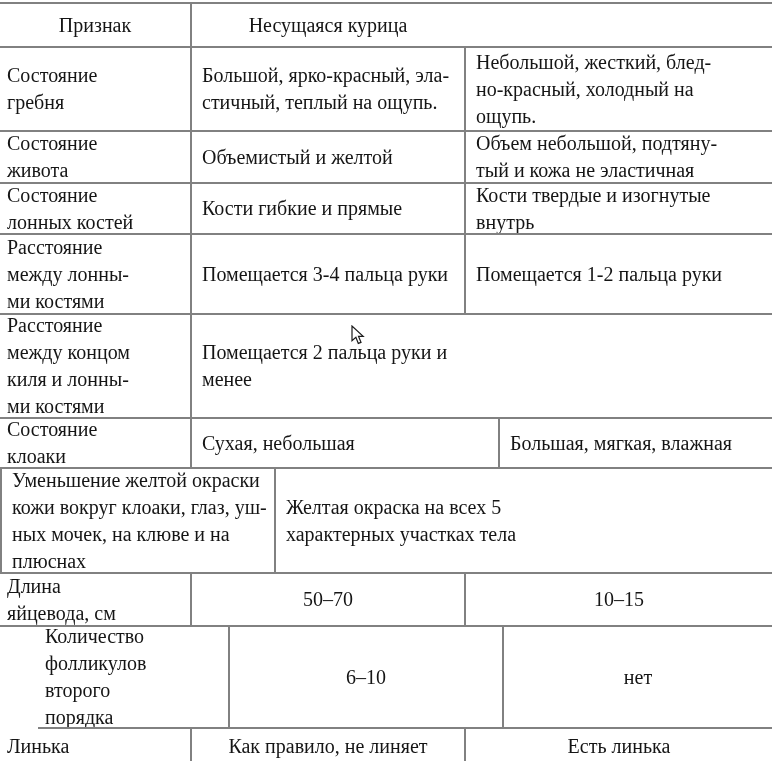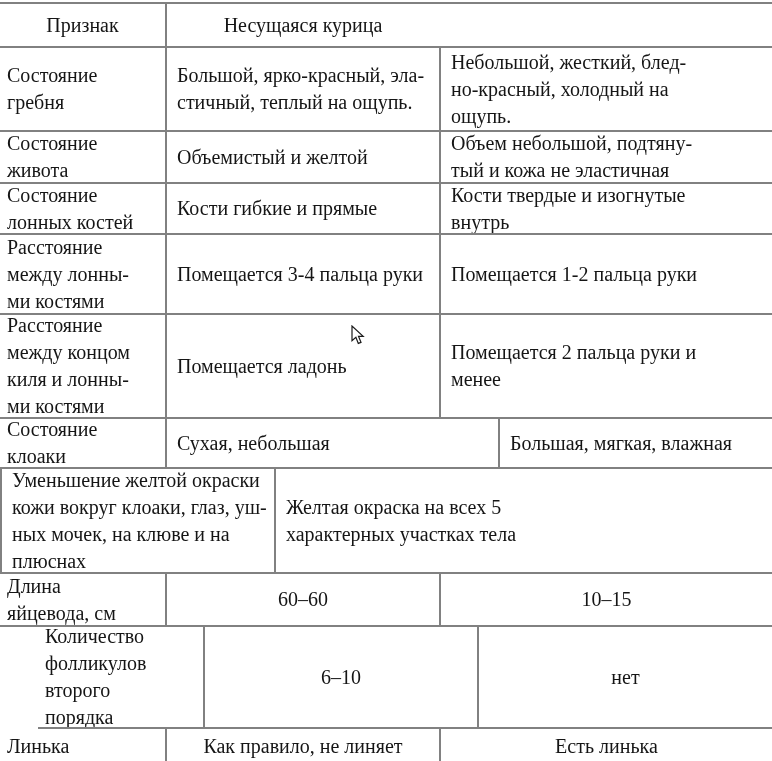--- a/index.html
+++ b/index.html
@@ -30,21 +30,21 @@
   .row:nth-child(6){height:104px;}
   .row:nth-child(7){height:50px;}
   .row:nth-child(8){height:105px;}
   .row:nth-child(9){height:53px;}
   .row:nth-child(10){height:102px;margin-left:38px;}
   .row:nth-child(11){height:34px;}
   .cell{
     box-sizing:border-box;display:flex;align-items:center;
     overflow:hidden;
   }
-  .c1{width:165px;padding-left:7px;padding-right:4px;}
+  .c1{width:190px;padding-left:7px;padding-right:4px;}
   .c2{width:274px;border-left:2px solid var(--border);padding-left:10px;padding-right:4px;}
   .c3{flex:1;border-left:2px solid var(--border);padding-left:10px;padding-right:10px;}
   .header-row .cell{justify-content:center;text-align:center;padding-left:0;padding-right:0;}
   
   .row:nth-child(n+9) .c2,
   .row:nth-child(n+9) .c3{justify-content:center;text-align:center;padding-left:0;padding-right:0;}
   .txt{white-space:pre-line;}
   .cursor{position:absolute;left:351px;top:325px;z-index:5;}
 </style>
 </head>
@@ -118,23 +118,20 @@
     </div>
   </div>
 
   <div class="row body-row">
     <div class="cell c1">
       <span class="txt">Расстояние
 между концом
 киля и лонны-
 ми костями</span>
     </div>
-    <div class="cell c2">
-      <span class="txt">Помещается ладонь</span>
-    </div>
     <div class="cell c3">
       <span class="txt">Помещается 2 пальца руки и
 менее</span>
     </div>
   </div>
 
   <div class="row body-row">
     <div class="cell c1">
       <span class="txt">Состояние
 клоаки</span>
@@ -159,21 +156,21 @@
 характерных участках тела</span>
     </div>
   </div>
 
   <div class="row body-row">
     <div class="cell c1">
       <span class="txt">Длина
 яйцевода, см</span>
     </div>
     <div class="cell c2">
-      <span class="txt">60–60</span>
+      <span class="txt">50–70</span>
     </div>
     <div class="cell c3">
       <span class="txt">10–15</span>
     </div>
   </div>
 
   <div class="row body-row">
     <div class="cell c1">
       <span class="txt">Количество
 фолликулов

